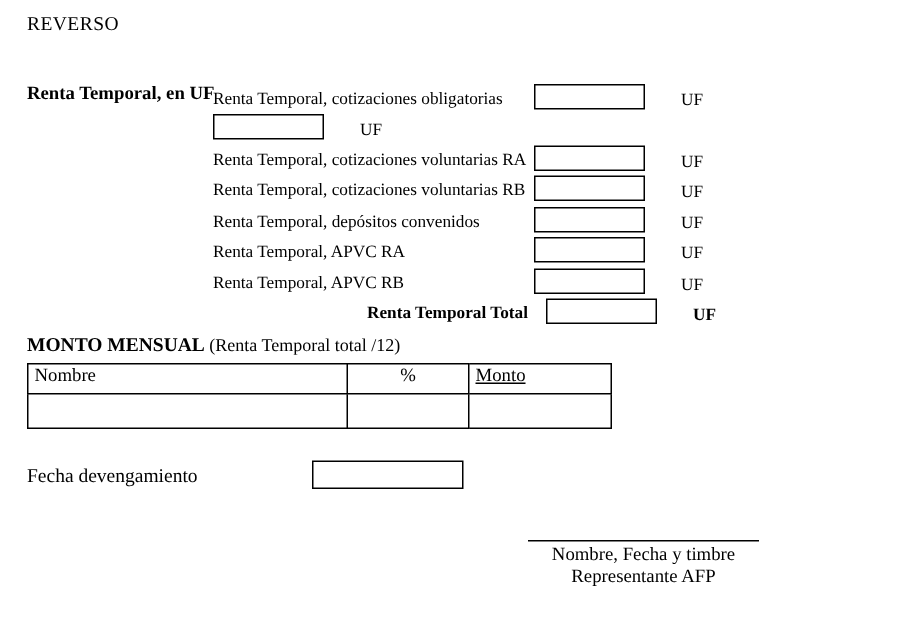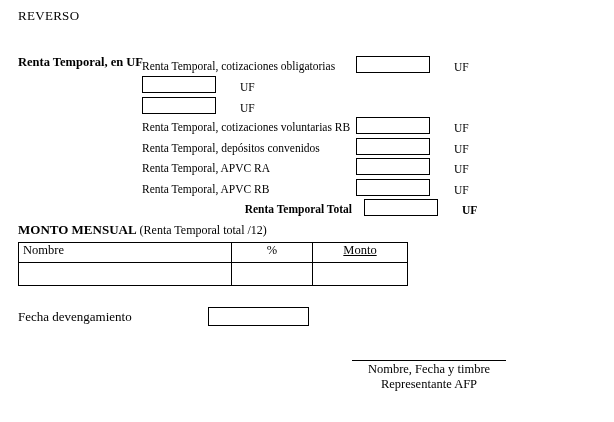--- a/index.html
+++ b/index.html
@@ -104,21 +104,21 @@
   }
   #monto-table td {
     border: 1px solid #000000;
     height: 20px;
     font-size: 12.5px;
     padding: 0 4px;
     vertical-align: top;
   }
   #monto-table td.c-nombre { width: 204px; }
   #monto-table td.c-pct { width: 72px; text-align: center; }
-  #monto-table td.c-monto { width: 86px; text-align: center; text-decoration: underline; }
+  #monto-table td.c-monto { width: 86px; text-align: left; text-decoration: underline; }
   #monto-table tr.header td { height: 19px; }
   #monto-table tr.body td { height: 22px; }
 
   
   #fecha-label {
     position: absolute;
     left: 18px;
     top: 309px;
     font-size: 13px;
   }
@@ -173,20 +173,21 @@
         <div class="renta-box"></div>
         <div class="renta-uf">UF</div>
       </div>
 
       <div class="renta-row">
         <div class="renta-box"></div>
         <div class="renta-uf">UF</div>
       </div>
 
       <div class="renta-row">
+        <div class="renta-label">Renta Temporal,  cotizaciones voluntarias RA</div>
         <div class="renta-box"></div>
         <div class="renta-uf">UF</div>
       </div>
 
       <div class="renta-row">
         <div class="renta-label">Renta Temporal,  cotizaciones voluntarias RB</div>
         <div class="renta-box"></div>
         <div class="renta-uf">UF</div>
       </div>
 

